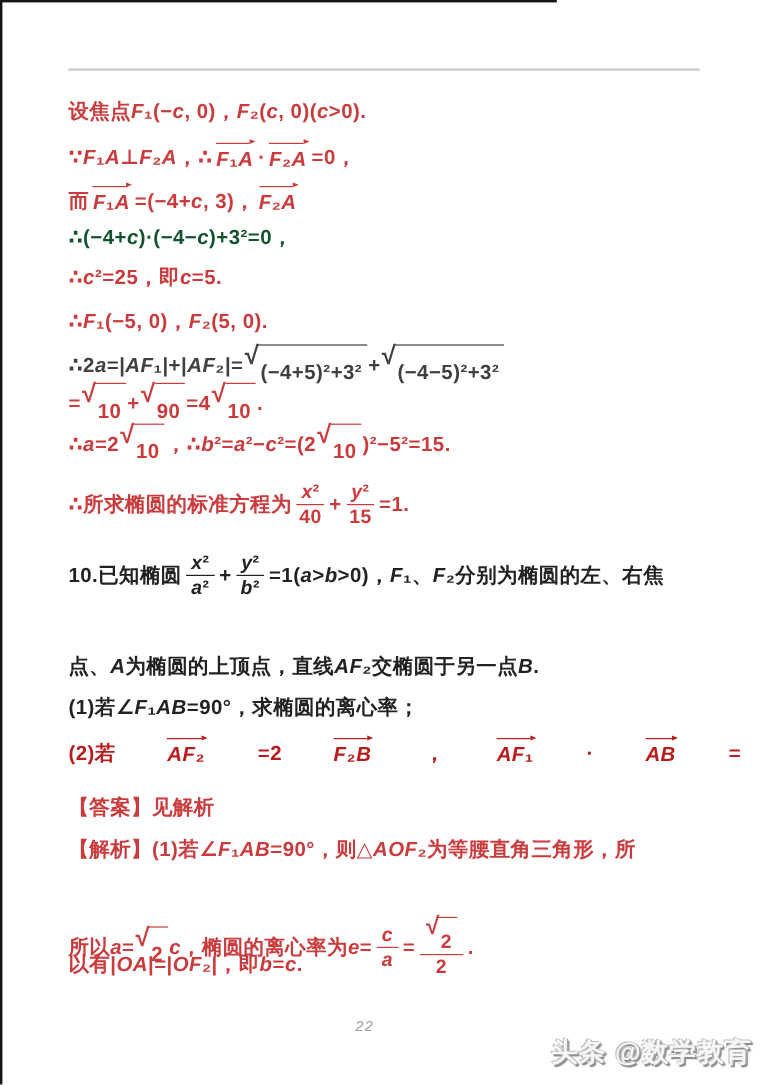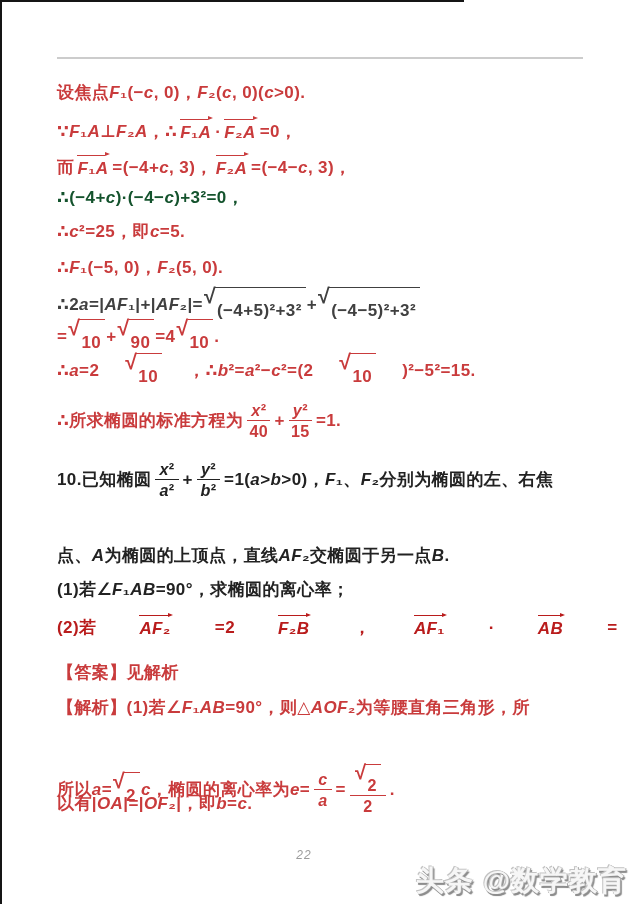--- a/index.html
+++ b/index.html
@@ -33,21 +33,21 @@
   
   .frac{display:inline-flex;flex-direction:column;align-items:center;margin:0 4px;line-height:1.12;font-size:0.95em;}
   .frac .num{border-bottom:1.6px solid currentColor;padding:0 4px 1px;display:inline-flex;align-items:flex-start;}
   .frac .den{padding-top:1px;}
 
   .page-num{
     position:absolute;left:282px;top:848px;width:44px;text-align:center;
     color:#9b9b9b;font-size:12px;font-style:italic;letter-spacing:1px;
   }
   .watermark{
-    position:absolute;right:13px;top:862px;font-size:28px;font-weight:bold;letter-spacing:1px;
+    position:absolute;right:13px;top:862px;font-size:22px;font-weight:bold;letter-spacing:1px;
     color:#f6f6f6;
     text-shadow:-1px -1px 0 #c2c2c2, 1px 0 0 #a8a8a8, 2px 2px 1px #8d8d8d, 1px 2px 0 #9a9a9a;
     text-align:right;
   }
 </style>
 </head>
 <body>
 
 <div class="page">
   <div class="border-left"></div>
@@ -63,21 +63,20 @@
       <span class="vec"><i>F</i>₁<i>A</i></span>
       <span>·</span>
       <span class="vec"><i>F</i>₂<i>A</i></span>
       <span>=0，</span>
     </div>
   <div class="line" style="top: 154px; color: rgb(201, 59, 60);">
       <span>而</span>
       <span class="vec"><i>F</i>₁<i>A</i></span>
       <span>=(−4+<i>c</i>, 3)，</span>
       <span class="vec"><i>F</i>₂<i>A</i></span>
-      <span>=(−4−<i>c</i>, 3)，</span>
     </div>
   <div class="line" style="top: 186px; color: #14532d;">
       <span>∴(−4+<i>c</i>)·(−4−<i>c</i>)+3²=0，</span>
     </div>
   <div class="line" style="top: 220px; color: rgb(201, 59, 60);">
       <span>∴<i>c</i>²=25，</span>
       <span>即 </span>
       <span><i>c</i>=5.</span>
     </div>
   <div class="line" style="top: 256px; color: rgb(201, 59, 60);">
@@ -106,21 +105,21 @@
         <span class="sign">√</span>
         <span class="rad">90</span>
       </span>
       <span>=4</span>
       <span class="sqrt">
         <span class="sign">√</span>
         <span class="rad">10</span>
       </span>
       <span>.</span>
     </div>
-  <div class="line" style="top: 353px; color: rgb(201, 59, 60); gap: 25px;">
+  <div class="line" style="top: 353px; color: rgb(201, 59, 60);">
       <span>∴<i>a</i>=2</span>
       <span class="sqrt">
         <span class="sign">√</span>
         <span class="rad">10</span>
       </span>
       <span>，∴<i>b</i>²=<i>a</i>²−<i>c</i>²=(2</span>
       <span class="sqrt">
         <span class="sign">√</span>
         <span class="rad">10</span>
       </span>

